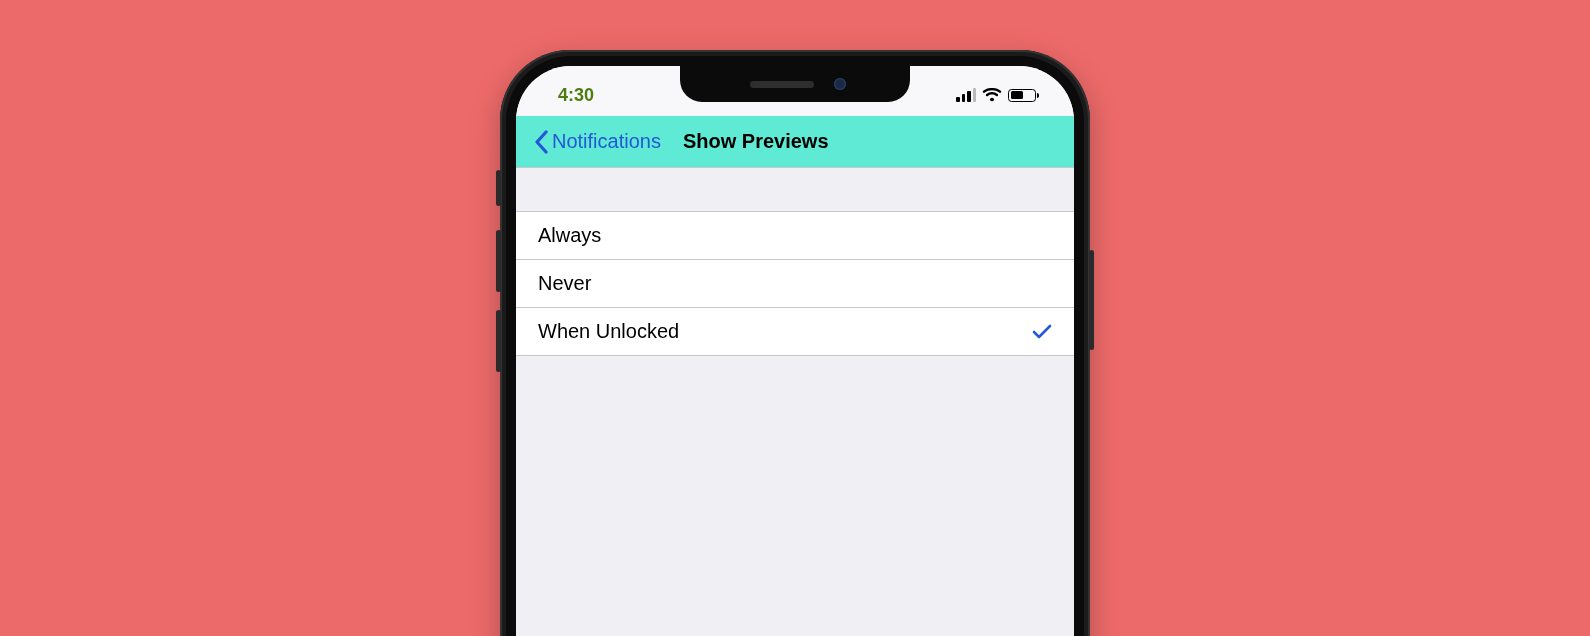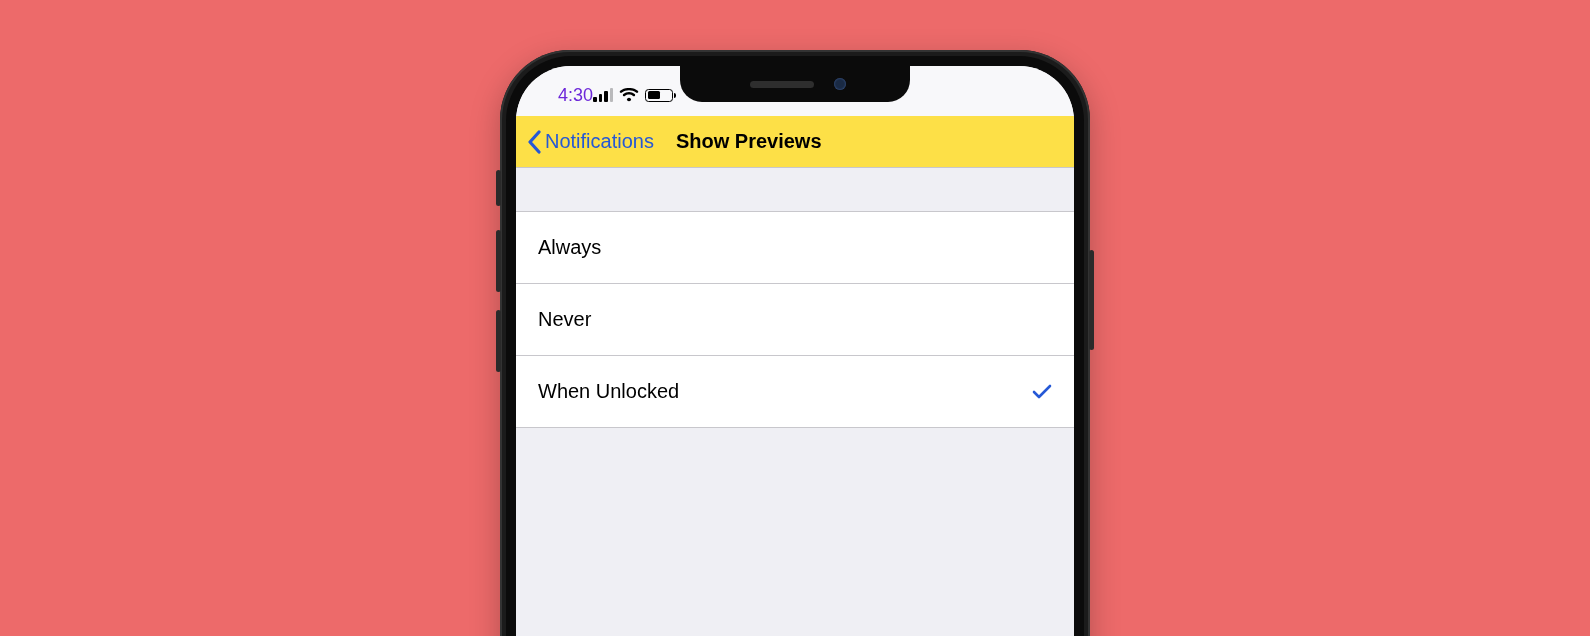--- a/index.html
+++ b/index.html
@@ -83,25 +83,26 @@
     box-shadow: inset 0 0 2px #4a6aa8;
     position: relative;
     left: 6px;
   }
 
   
   .status-bar {
     height: 50px;
     width: 100%;
     display: flex;
+    justify-content: space-between;
     align-items: center;
     padding: 8px 30px 0 30px;
     font-size: 18px;
-    font-weight: 400;
-    color: #6d28d9;
+    font-weight: 700;
+    color: #4d7c0f;
     position: relative;
     z-index: 5;
     background: #f8f8fa;
   }
   .status-left { padding-left: 12px; }
   .status-right { display: flex; align-items: center; gap: 6px; padding-right: 8px; }
 
   
   .signal {
     display: flex;
@@ -142,25 +143,25 @@
   .battery .fill {
     height: 100%;
     width: 55%;
     background: #000;
     border-radius: 1.5px;
   }
 
   
   .nav-bar {
     height: 52px;
-    background: #fde047;
+    background: #5eead4;
     border-bottom: 1px solid #c8c7cc;
     display: flex;
     align-items: center;
-    padding: 0 9px;
+    padding: 0 16px;
     font-size: 20px;
     gap: 2px;
   }
   .back {
     display: flex;
     align-items: center;
     color: #2558d6;
     gap: 2px;
   }
   .back .chev {
@@ -177,21 +178,21 @@
   
   .group-spacer {
     height: 44px;
     background: #efeff4;
     border-bottom: 1px solid #c8c7cc;
   }
   .list {
     background: #fff;
   }
   .row {
-    height: 72px;
+    height: 48px;
     display: flex;
     align-items: center;
     justify-content: space-between;
     padding: 4px 22px;
     font-size: 20px;
     color: #000;
     border-bottom: 1px solid #c8c7cc;
   }
   .row .check {
     color: #2558d6;

